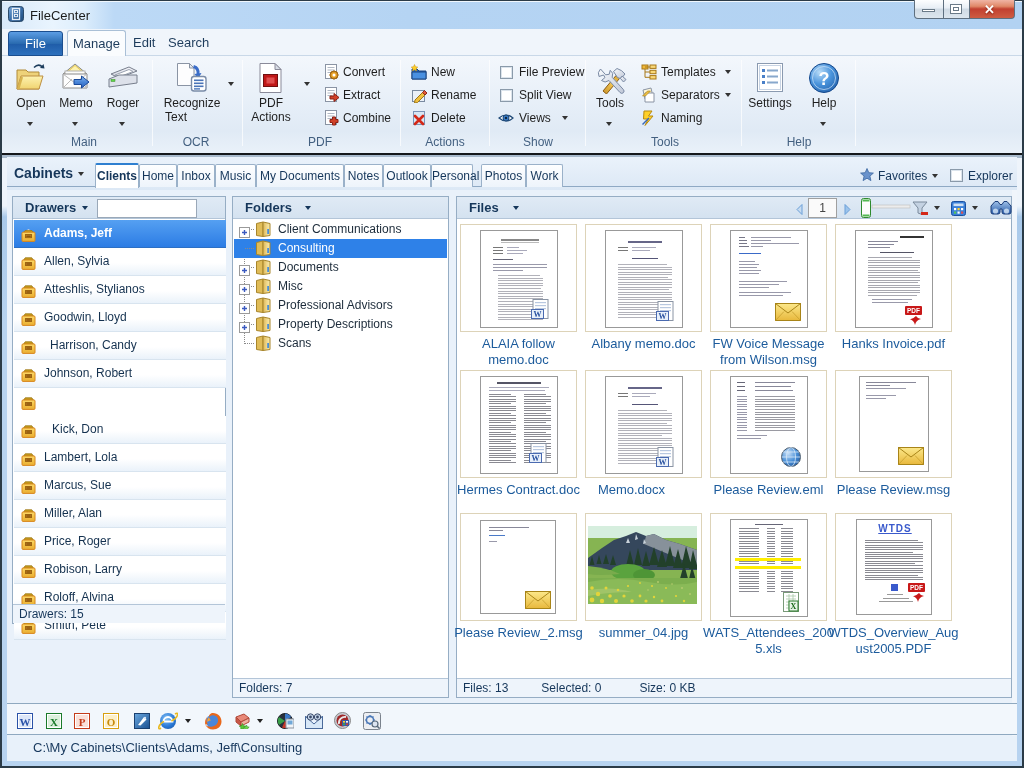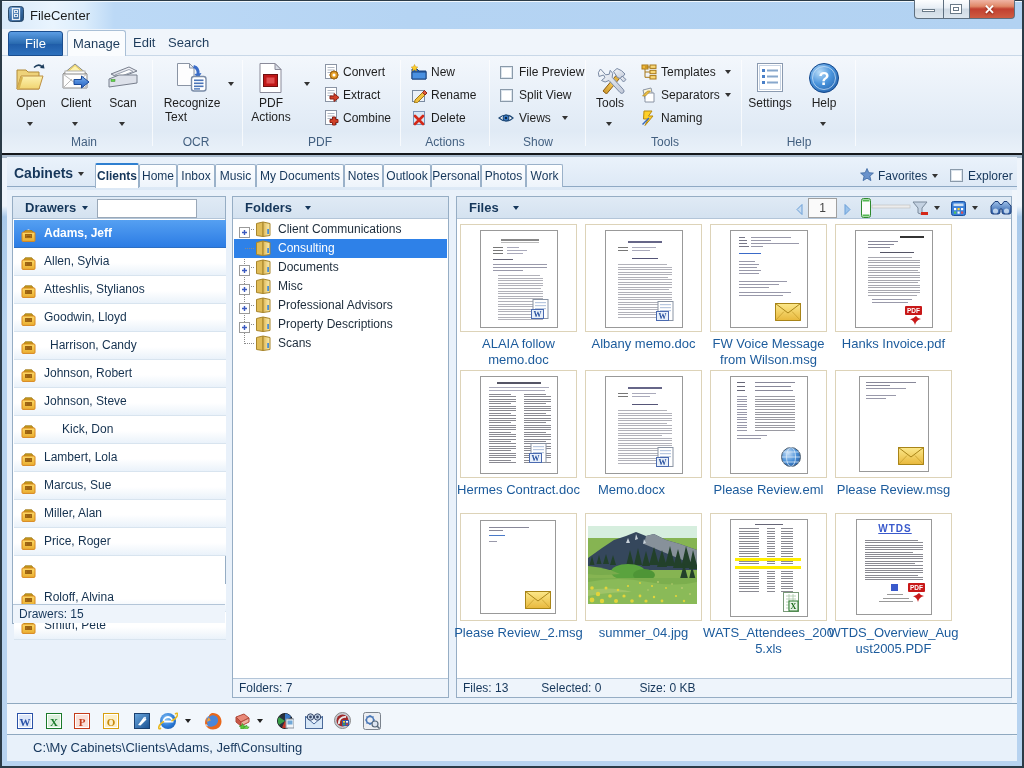--- a/index.html
+++ b/index.html
@@ -125,37 +125,37 @@
             <stop offset="1" stop-color="#2a62c0"></stop>
           </linearGradient>
         </defs>
 <path d="M3 12 L15 2 L27 12 Z" fill="#f8e88a" stroke="#8a8a8a"></path>
 <path d="M5 12 L15 3.5 L25 12 Z" fill="#fdf2ae" stroke="#e8cc60"></path>
 <rect x="5" y="9" width="20" height="7" fill="#fcfcfa" stroke="#b0b0b0"></rect>
 <path d="M3 12 H27 V26 H3 Z" fill="#fdfdfd" stroke="#8a8a8a"></path>
 <path d="M3 12 L15 21 L27 12 M3 26 L12 17 M27 26 L18 17" fill="none" stroke="#b8b8b8"></path>
 <path d="M14 17.5 h7.5 v-3.5 l7.5 6 -7.5 6 v-3.5 H14 Z" fill="url(#earr)" stroke="#1a4a9a"></path>
       </svg></div>
-    <div class="biglabel" style="left:29px;top:40px">Client</div>
+    <div class="biglabel" style="left:29px;top:40px">Memo</div>
     <div class="abs" style="left:70px;top:66px">
       <span class="darr"></span>
     </div>
     <div class="icon" style="left:105px;top:6px;width:32px;height:32px"><svg style="" width="32" height="32" viewBox="0 0 32 32">
         <defs>
           <linearGradient id="sc" x1="0" y1="0" x2="0" y2="1">
             <stop offset="0" stop-color="#f8f8fc"></stop>
             <stop offset="1" stop-color="#c8ccd8"></stop>
           </linearGradient>
         </defs>
 <path d="M4 12 L22 5 L30 9 L12 16 Z" fill="url(#sc)" stroke="#777e8c"></path>
 <path d="M8 13 L22 7.5 L26 9.5 L12 15 Z" fill="#fff" stroke="#9aa2b0"></path>
 <path d="M2 17 L12 13 L30 13 L30 21 L2 25 Z" fill="#dde1ea" stroke="#777e8c"></path>
 <rect x="4" y="17.5" width="4" height="2" fill="#5fd44a" stroke="#3a8a28" stroke-width=".5"></rect>
       </svg></div>
-    <div class="biglabel" style="left:76px;top:40px">Scan</div>
+    <div class="biglabel" style="left:76px;top:40px">Roger</div>
     <div class="abs" style="left:117px;top:66px">
       <span class="darr"></span>
     </div>
     <div class="icon" style="left:174px;top:6px;width:32px;height:32px"><svg style="" width="32" height="32" viewBox="0 0 32 32">
         <path d="M1.5 1.5 h12 l4.5 4.5 V23.5 H1.5 Z" fill="#fdfdfe" stroke="#8a94a4"></path>
 <path d="M13.5 1.5 l4.5 4.5 h-4.5 Z" fill="#e4e8ee" stroke="#8a94a4"></path>
 <path d="M17.5 4.5 q5.5 1.5 4.5 8" fill="none" stroke="#3a6cc8" stroke-width="3"></path>
 <path d="M25.5 11 L22 17 L18.5 12 Z" fill="#3a6cc8"></path>
 <rect x="15.5" y="14.5" width="14.5" height="14.5" rx="2.5" fill="#fff" stroke="#7a8ca8" stroke-width="1.4"></rect>
 <rect x="18" y="17.5" width="9.5" height="1.6" fill="#4a74b8"></rect>
@@ -323,21 +323,21 @@
 <div class="abs" style="left:78px;top:172px">
     <span class="darr"></span>
   </div>
 <div class="cabtab sel" style="left:95px;width:44px">Clients</div>
 <div class="cabtab" style="left:139px;width:38px">Home</div>
 <div class="cabtab" style="left:177px;width:38px">Inbox</div>
 <div class="cabtab" style="left:215px;width:41px">Music</div>
 <div class="cabtab" style="left:256px;width:88px">My Documents</div>
 <div class="cabtab" style="left:344px;width:39px">Notes</div>
 <div class="cabtab" style="left:383px;width:48px">Outlook</div>
-<div class="cabtab" style="left:431px;width:50px">Personal</div>
+<div class="cabtab" style="left:431px;width:42px">Personal</div>
 <div class="cabtab" style="left:481px;width:45px">Photos</div>
 <div class="cabtab" style="left:526px;width:37px">Work</div>
 <div class="icon" style="left:860px;top:167px;width:14px;height:13px"><svg style="" width="14" height="13" viewBox="0 0 14 13">
       <path d="M7 0.5 l1.8 4.2 4.6 0.4 -3.5 3 1 4.5 -3.9 -2.4 -3.9 2.4 1 -4.5 -3.5 -3 4.6 -0.4 Z" fill="#6a93cc" stroke="#3a66a0" stroke-width="0.8"></path>
     </svg></div>
 <div class="abs" style="left:878px;top:169px;font-size:12px;color:#15365a">Favorites</div>
 <div class="abs" style="left:932px;top:174px">
     <span class="darr"></span>
   </div>
 <div class="icon" style="left:950px;top:168px;width:13px;height:13px"><svg style="" width="13" height="13" viewBox="0 0 13 13">
@@ -426,35 +426,34 @@
             <stop offset="0" stop-color="#fbd96a"></stop>
             <stop offset="0.55" stop-color="#f3c044"></stop>
             <stop offset="1" stop-color="#e8ae34"></stop>
           </linearGradient>
         </defs>
 <path d="M2.5 3.2 L4.2 0.8 H10.8 L12.5 3.2 Z" fill="#c9a01e" stroke="#9a7410" stroke-width="0.8"></path>
 <rect x="1" y="3" width="13" height="9.4" rx="1" fill="url(#dr)" stroke="#d8861c"></rect>
 <rect x="4.6" y="5.4" width="5.8" height="3.2" fill="#e89c28" stroke="#8a5208" stroke-width="0.8"></rect>
 <path d="M5.2 7 h4.6" stroke="#5a3404" stroke-width="1.1"></path>
       </svg></div>
-    <div class="drow" style="top:191px"><span style="margin-left:30px">Johnson, Steve</span></div>
     <div class="icon" style="left:8px;top:199px;width:15px;height:13px"><svg style="" width="15" height="13" viewBox="0 0 15 13">
         <defs>
           <linearGradient id="dr" x1="0" y1="0" x2="0" y2="1">
             <stop offset="0" stop-color="#fbd96a"></stop>
             <stop offset="0.55" stop-color="#f3c044"></stop>
             <stop offset="1" stop-color="#e8ae34"></stop>
           </linearGradient>
         </defs>
 <path d="M2.5 3.2 L4.2 0.8 H10.8 L12.5 3.2 Z" fill="#c9a01e" stroke="#9a7410" stroke-width="0.8"></path>
 <rect x="1" y="3" width="13" height="9.4" rx="1" fill="url(#dr)" stroke="#d8861c"></rect>
 <rect x="4.6" y="5.4" width="5.8" height="3.2" fill="#e89c28" stroke="#8a5208" stroke-width="0.8"></rect>
 <path d="M5.2 7 h4.6" stroke="#5a3404" stroke-width="1.1"></path>
       </svg></div>
-    <div class="drow" style="top:219px"><span style="margin-left:48px">Kick, Don</span></div>
+    <div class="drow" style="top:219px"><span style="margin-left:38px">Kick, Don</span></div>
     <div class="icon" style="left:8px;top:227px;width:15px;height:13px"><svg style="" width="15" height="13" viewBox="0 0 15 13">
         <defs>
           <linearGradient id="dr" x1="0" y1="0" x2="0" y2="1">
             <stop offset="0" stop-color="#fbd96a"></stop>
             <stop offset="0.55" stop-color="#f3c044"></stop>
             <stop offset="1" stop-color="#e8ae34"></stop>
           </linearGradient>
         </defs>
 <path d="M2.5 3.2 L4.2 0.8 H10.8 L12.5 3.2 Z" fill="#c9a01e" stroke="#9a7410" stroke-width="0.8"></path>
 <rect x="1" y="3" width="13" height="9.4" rx="1" fill="url(#dr)" stroke="#d8861c"></rect>
@@ -510,20 +509,21 @@
             <stop offset="0" stop-color="#fbd96a"></stop>
             <stop offset="0.55" stop-color="#f3c044"></stop>
             <stop offset="1" stop-color="#e8ae34"></stop>
           </linearGradient>
         </defs>
 <path d="M2.5 3.2 L4.2 0.8 H10.8 L12.5 3.2 Z" fill="#c9a01e" stroke="#9a7410" stroke-width="0.8"></path>
 <rect x="1" y="3" width="13" height="9.4" rx="1" fill="url(#dr)" stroke="#d8861c"></rect>
 <rect x="4.6" y="5.4" width="5.8" height="3.2" fill="#e89c28" stroke="#8a5208" stroke-width="0.8"></rect>
 <path d="M5.2 7 h4.6" stroke="#5a3404" stroke-width="1.1"></path>
       </svg></div>
+    <div class="drow" style="top:359px"><span style="margin-left:30px">Robison, Larry</span></div>
     <div class="icon" style="left:8px;top:367px;width:15px;height:13px"><svg style="" width="15" height="13" viewBox="0 0 15 13">
         <defs>
           <linearGradient id="dr" x1="0" y1="0" x2="0" y2="1">
             <stop offset="0" stop-color="#fbd96a"></stop>
             <stop offset="0.55" stop-color="#f3c044"></stop>
             <stop offset="1" stop-color="#e8ae34"></stop>
           </linearGradient>
         </defs>
 <path d="M2.5 3.2 L4.2 0.8 H10.8 L12.5 3.2 Z" fill="#c9a01e" stroke="#9a7410" stroke-width="0.8"></path>
 <rect x="1" y="3" width="13" height="9.4" rx="1" fill="url(#dr)" stroke="#d8861c"></rect>

